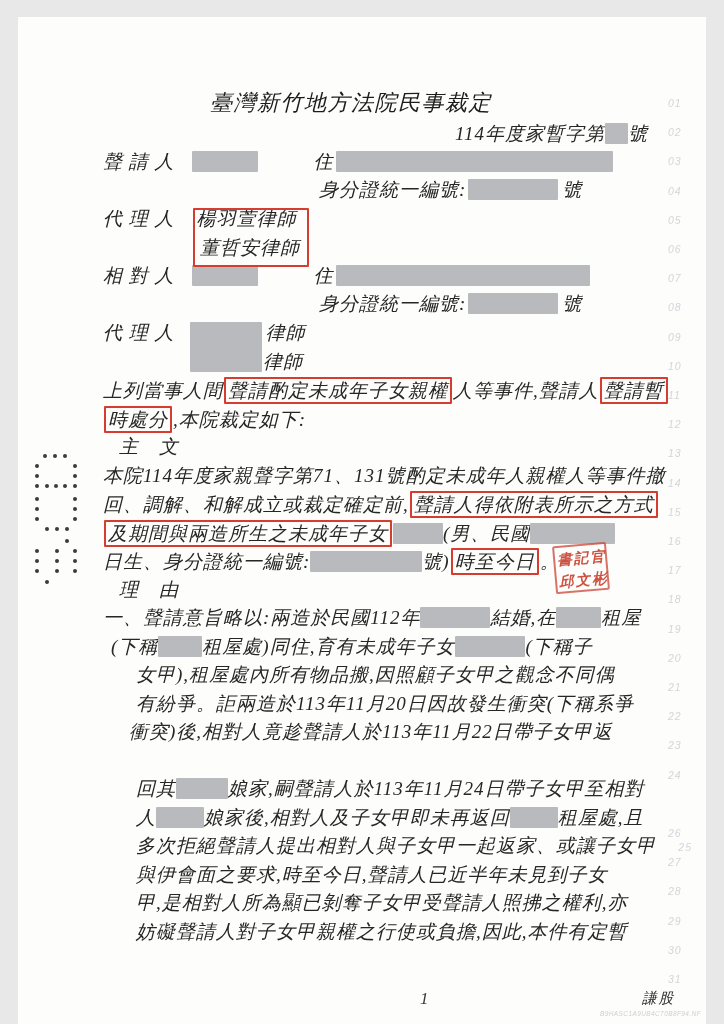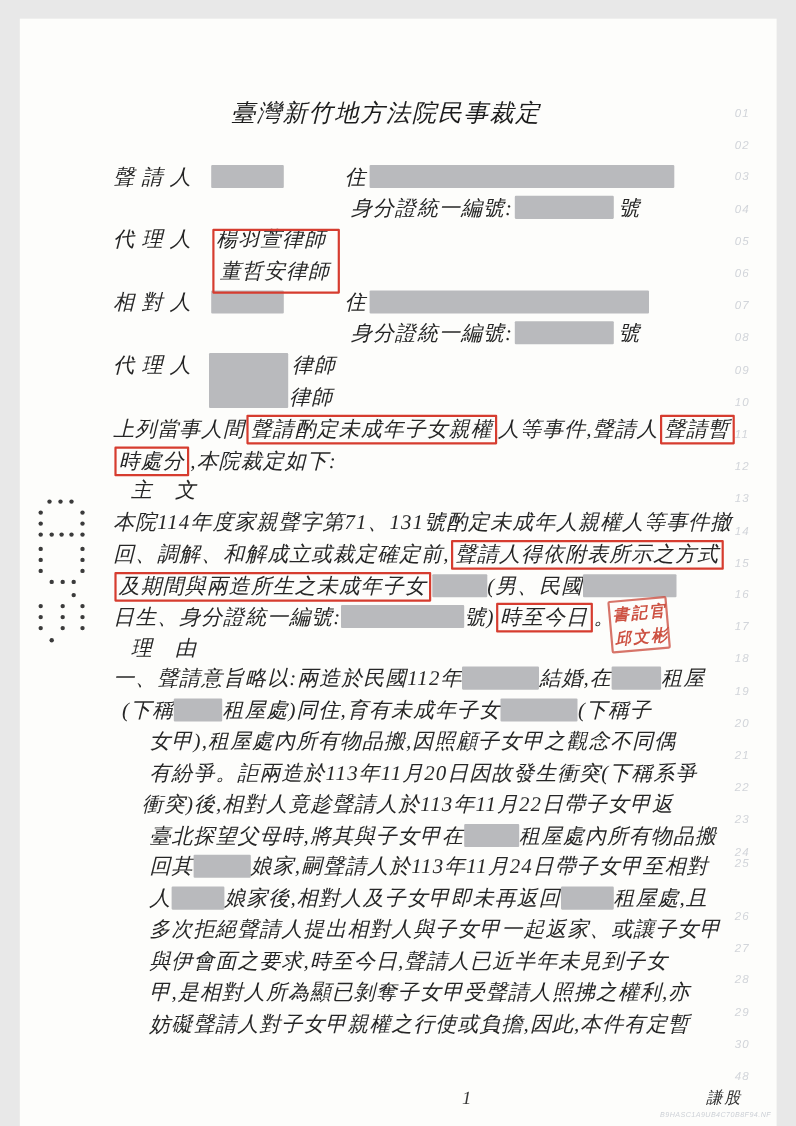--- a/index.html
+++ b/index.html
@@ -87,20 +87,21 @@
       <div class="dot" style="left: 17px; top: 542px;"></div>
       <div class="dot" style="left: 37px; top: 542px;"></div>
       <div class="dot" style="left: 55px; top: 542px;"></div>
       <div class="dot" style="left: 17px; top: 552px;"></div>
       <div class="dot" style="left: 37px; top: 552px;"></div>
       <div class="dot" style="left: 55px; top: 552px;"></div>
       <div class="dot" style="left: 27px; top: 563px;"></div>
     </div>
   <div class="text-layer">
       <div class="line title" style="top: 73px; left: 192px;"><span class="seg-t">臺灣新竹地方法院民事裁定</span></div>
+      <div class="line" style="top: 104px; left: 437px;"><span class="seg-t">114年度家暫字第</span><span class="seg-g" style="width: 23px; height: 21px; vertical-align: -4px;"></span><span class="seg-t">號</span></div>
       <div class="line" style="top: 132px; left: 85px;"><span class="seg-t">聲 請 人</span><span class="seg-sp" style="width: 17px;"></span><span class="seg-g" style="width: 66px; height: 21px; vertical-align: -4px;"></span><span class="seg-sp" style="width: 56px;"></span><span class="seg-t">住</span><span class="seg-sp" style="width: 2px;"></span><span class="seg-g" style="width: 277px; height: 21px; vertical-align: -4px;"></span></div>
       <div class="line" style="top: 160px; left: 85px;"><span class="seg-sp" style="width: 216px;"></span><span class="seg-t">身分證統一編號:</span><span class="seg-sp" style="width: 2px;"></span><span class="seg-g" style="width: 90px; height: 21px; vertical-align: -4px;"></span><span class="seg-sp" style="width: 4px;"></span><span class="seg-t">號</span></div>
       <div class="line" style="top: 189px; left: 85px;"><span class="seg-t">代 理 人</span><span class="seg-sp" style="width: 22px;"></span><span class="seg-t">楊羽萱律師</span></div>
       <div class="line" style="top: 218px; left: 85px;"><span class="seg-sp" style="width: 97px;"></span><span class="seg-t">董哲安律師</span></div>
       <div class="line" style="top: 246px; left: 85px;"><span class="seg-t">相 對 人</span><span class="seg-sp" style="width: 17px;"></span><span class="seg-g" style="width: 66px; height: 21px; vertical-align: -4px;"></span><span class="seg-sp" style="width: 56px;"></span><span class="seg-t">住</span><span class="seg-sp" style="width: 2px;"></span><span class="seg-g" style="width: 254px; height: 21px; vertical-align: -4px;"></span></div>
       <div class="line" style="top: 274px; left: 85px;"><span class="seg-sp" style="width: 216px;"></span><span class="seg-t">身分證統一編號:</span><span class="seg-sp" style="width: 2px;"></span><span class="seg-g" style="width: 90px; height: 21px; vertical-align: -4px;"></span><span class="seg-sp" style="width: 4px;"></span><span class="seg-t">號</span></div>
       <div class="line" style="top: 303px; left: 85px;"><span class="seg-t">代 理 人</span><span class="seg-sp" style="width: 15px;"></span><span class="seg-g" style="width: 72px; height: 50px; vertical-align: -33px;"></span><span class="seg-sp" style="width: 4px;"></span><span class="seg-t">律師</span></div>
       <div class="line" style="top: 332px; left: 85px;"><span class="seg-sp" style="width: 160px;"></span><span class="seg-t">律師</span></div>
       <div class="line" style="top: 360px; left: 85px;"><span class="seg-t">上列當事人間</span><span class="seg-rb">聲請酌定未成年子女親權</span><span class="seg-t">人等事件,聲請人</span><span class="seg-rb">聲請暫</span></div>
       <div class="line" style="top: 389px; left: 85px;"><span class="seg-rb">時處分</span><span class="seg-t">,本院裁定如下:</span></div>
@@ -108,21 +109,20 @@
       <div class="line" style="top: 446px; left: 85px;"><span class="seg-t">本院114年度家親聲字第71、131號酌定未成年人親權人等事件撤</span></div>
       <div class="line" style="top: 474px; left: 85px;"><span class="seg-t">回、調解、和解成立或裁定確定前,</span><span class="seg-rb">聲請人得依附表所示之方式</span></div>
       <div class="line" style="top: 503px; left: 85px;"><span class="seg-rb">及期間與兩造所生之未成年子女</span><span class="seg-g" style="width: 50px; height: 21px; vertical-align: -4px;"></span><span class="seg-t">(男、民國</span><span class="seg-g" style="width: 85px; height: 21px; vertical-align: -4px;"></span></div>
       <div class="line" style="top: 531px; left: 85px;"><span class="seg-t">日生、身分證統一編號:</span><span class="seg-g" style="width: 112px; height: 21px; vertical-align: -4px;"></span><span class="seg-t">號)</span><span class="seg-rb">時至今日</span><span class="seg-t">。</span></div>
       <div class="line" style="top: 560px; left: 85px;"><span class="seg-sp" style="width: 16px;"></span><span class="seg-t">理　由</span></div>
       <div class="line" style="top: 588px; left: 85px;"><span class="seg-t">一、聲請意旨略以:兩造於民國112年</span><span class="seg-g" style="width: 70px; height: 21px; vertical-align: -4px;"></span><span class="seg-t">結婚,在</span><span class="seg-g" style="width: 45px; height: 21px; vertical-align: -4px;"></span><span class="seg-t">租屋</span></div>
       <div class="line" style="top: 617px; left: 85px;"><span class="seg-sp" style="width: 8px;"></span><span class="seg-t">(下稱</span><span class="seg-g" style="width: 44px; height: 21px; vertical-align: -4px;"></span><span class="seg-t">租屋處)同住,育有未成年子女</span><span class="seg-g" style="width: 70px; height: 21px; vertical-align: -4px;"></span><span class="seg-t">(下稱子</span></div>
       <div class="line" style="top: 645px; left: 85px;"><span class="seg-sp" style="width: 33px;"></span><span class="seg-t">女甲),租屋處內所有物品搬,因照顧子女甲之觀念不同偶</span></div>
       <div class="line" style="top: 674px; left: 85px;"><span class="seg-sp" style="width: 33px;"></span><span class="seg-t">有紛爭。詎兩造於113年11月20日因故發生衝突(下稱系爭</span></div>
       <div class="line" style="top: 702px; left: 85px;"><span class="seg-sp" style="width: 26px;"></span><span class="seg-t">衝突)後,相對人竟趁聲請人於113年11月22日帶子女甲返</span></div>
-      <div class="line" style="top: 731px; left: 85px;"><span class="seg-sp" style="width: 33px;"></span><span class="seg-t">臺北探望父母時,將其與子女甲在</span><span class="seg-g" style="width: 50px; height: 21px; vertical-align: -4px;"></span><span class="seg-t">租屋處內所有物品搬</span></div>
       <div class="line" style="top: 759px; left: 85px;"><span class="seg-sp" style="width: 33px;"></span><span class="seg-t">回其</span><span class="seg-g" style="width: 52px; height: 21px; vertical-align: -4px;"></span><span class="seg-t">娘家,嗣聲請人於113年11月24日帶子女甲至相對</span></div>
       <div class="line" style="top: 788px; left: 85px;"><span class="seg-sp" style="width: 33px;"></span><span class="seg-t">人</span><span class="seg-g" style="width: 48px; height: 21px; vertical-align: -4px;"></span><span class="seg-t">娘家後,相對人及子女甲即未再返回</span><span class="seg-g" style="width: 48px; height: 21px; vertical-align: -4px;"></span><span class="seg-t">租屋處,且</span></div>
       <div class="line" style="top: 816px; left: 85px;"><span class="seg-sp" style="width: 33px;"></span><span class="seg-t">多次拒絕聲請人提出相對人與子女甲一起返家、或讓子女甲</span></div>
       <div class="line" style="top: 845px; left: 85px;"><span class="seg-sp" style="width: 33px;"></span><span class="seg-t">與伊會面之要求,時至今日,聲請人已近半年未見到子女</span></div>
       <div class="line" style="top: 873px; left: 85px;"><span class="seg-sp" style="width: 33px;"></span><span class="seg-t">甲,是相對人所為顯已剝奪子女甲受聲請人照拂之權利,亦</span></div>
       <div class="line" style="top: 902px; left: 85px; text-align: right;"><span class="seg-sp" style="width: 33px;"></span><span class="seg-t">妨礙聲請人對子女甲親權之行使或負擔,因此,本件有定暫</span></div>
     </div>
   <div class="num-layer">
       <div class="linenum" style="top: 80px;">01</div>
       <div class="linenum" style="top: 109.2px;">02</div>
@@ -141,27 +141,27 @@
       <div class="linenum" style="top: 488.8px;">15</div>
       <div class="linenum" style="top: 518px;">16</div>
       <div class="linenum" style="top: 547.2px;">17</div>
       <div class="linenum" style="top: 576.4px;">18</div>
       <div class="linenum" style="top: 605.6px;">19</div>
       <div class="linenum" style="top: 634.8px;">20</div>
       <div class="linenum" style="top: 664px;">21</div>
       <div class="linenum" style="top: 693.2px;">22</div>
       <div class="linenum" style="top: 722.4px;">23</div>
       <div class="linenum" style="top: 751.6px;">24</div>
-      <div class="linenum" style="top: 762px;">25</div>
+      <div class="linenum" style="top: 824px; text-align: right;">25</div>
       <div class="linenum" style="top: 810px;">26</div>
       <div class="linenum" style="top: 839.2px;">27</div>
       <div class="linenum" style="top: 868.4px;">28</div>
       <div class="linenum" style="top: 897.6px;">29</div>
       <div class="linenum" style="top: 926.8px;">30</div>
-      <div class="linenum" style="top: 956px;">48</div>
+      <div class="linenum" style="top: 956px;">31</div>
     </div>
 
   <div class="attorney-redbox" style="left: 175px; top: 191px; width: 112px; height: 55px;"></div>
 
   <div class="stamp">
     <div>書記官</div>
     <div>邱文彬</div>
   </div>
 
   <div class="page-number">1</div>

